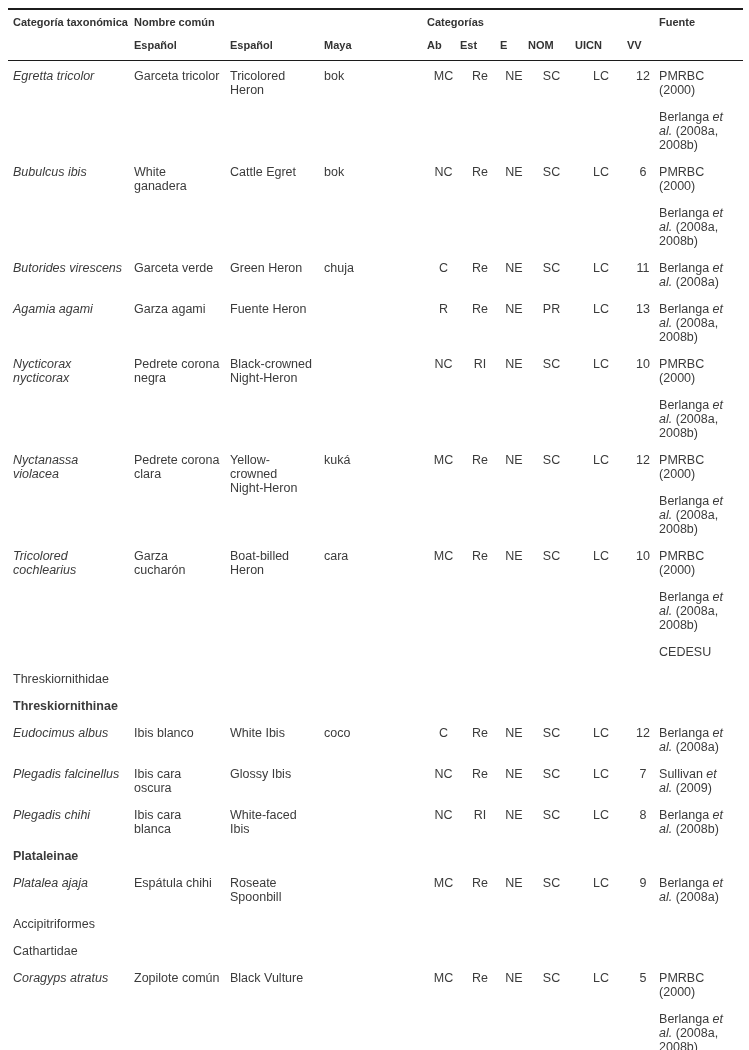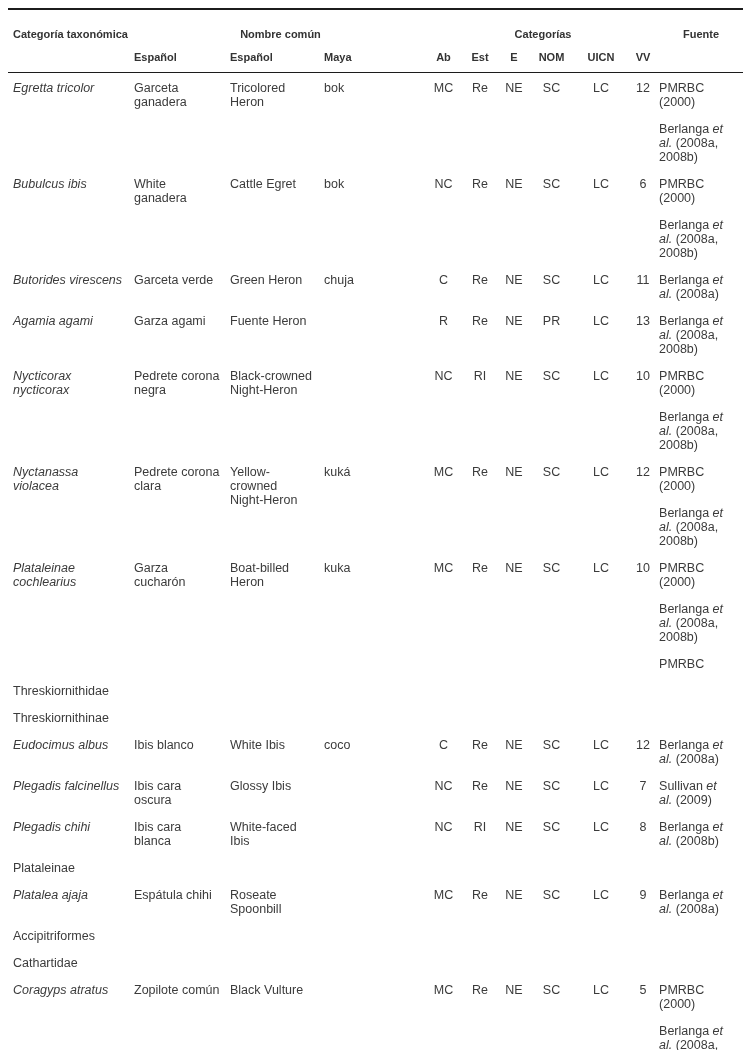--- a/index.html
+++ b/index.html
@@ -27,42 +27,42 @@
   }
   thead th {
     font-size: 11px;
     font-weight: bold;
     color: #333333;
     vertical-align: top;
     text-align: left;
     padding: 0;
     line-height: 13px;
   }
-  thead tr.h1 th { padding-top: 18px; }
+  thead tr.h1 th { padding-top: 6px; }
   thead tr.h2 th { padding-top: 10px; padding-bottom: 8px; }
-  thead th.c { text-align: center; }
+  thead th.c { }
   thead th.first { padding-left: 5px; }
   tbody td {
     vertical-align: top;
     font-size: 12.5px;
     line-height: 14px;
     padding: 13px 10px 0 0;
     word-wrap: break-word;
   }
   tbody tr.rule-top td {
     border-top: 1.5px solid #1c1c1c;
   }
   tbody tr:first-child td { padding-top: 8px; }
   td.sci { padding-left: 5px; font-style: italic; }
   td.c { text-align: center; padding-right: 0; }
   td.group-cell {
     font-weight: normal;
     padding-left: 5px;
   }
-  td.group-cell.plain { font-weight: normal; }
+  td.group-cell.plain { font-weight: bold; }
   .it { font-style: italic; }
   .src + .src { margin-top: 13px; }
 </style>
 </head>
 <body>
 
 <div class="page">
   <table class="species-table">
     <colgroup>
       <col style="width:126px">
@@ -93,21 +93,21 @@
         <th class="c">E</th>
         <th class="c">NOM</th>
         <th class="c">UICN</th>
         <th class="c">VV</th>
       </tr>
     </thead>
     <tbody>
 
       <tr class="rule-top">
         <td class="sci">Egretta tricolor</td>
-        <td>Garceta ganadera</td>
+        <td>Garceta tricolor</td>
         <td>Tricolored Heron</td>
         <td>bok</td>
         <td class="c">MC</td>
         <td class="c">Re</td>
         <td class="c">NE</td>
         <td class="c">SC</td>
         <td class="c">LC</td>
         <td class="c">12</td>
         <td>
           <div class="src"><span>PMRBC (2000)</span><span class="it"></span><span></span></div>
@@ -192,34 +192,34 @@
         <td class="c">SC</td>
         <td class="c">LC</td>
         <td class="c">12</td>
         <td>
           <div class="src"><span>PMRBC (2000)</span><span class="it"></span><span></span></div>
           <div class="src"><span>Berlanga </span><span class="it">et al.</span><span> (2008a, 2008b)</span></div>
         </td>
       </tr>
 
       <tr>
-        <td class="sci">Plataleinae cochlearius</td>
+        <td class="sci">Tricolored cochlearius</td>
         <td>Garza cucharón</td>
         <td>Boat-billed Heron</td>
-        <td>kuka</td>
+        <td>cara</td>
         <td class="c">MC</td>
         <td class="c">Re</td>
         <td class="c">NE</td>
         <td class="c">SC</td>
         <td class="c">LC</td>
         <td class="c">10</td>
         <td>
           <div class="src"><span>PMRBC (2000)</span><span class="it"></span><span></span></div>
           <div class="src"><span>Berlanga </span><span class="it">et al.</span><span> (2008a, 2008b)</span></div>
-          <div class="src"><span>PMRBC</span><span class="it"></span><span></span></div>
+          <div class="src"><span>CEDESU</span><span class="it"></span><span></span></div>
         </td>
       </tr>
 
       <tr>
         <td class="group-cell" colspan="11">Threskiornithidae</td>
       </tr>
 
       <tr>
         <td class="group-cell plain" colspan="11">Threskiornithinae</td>
       </tr>

